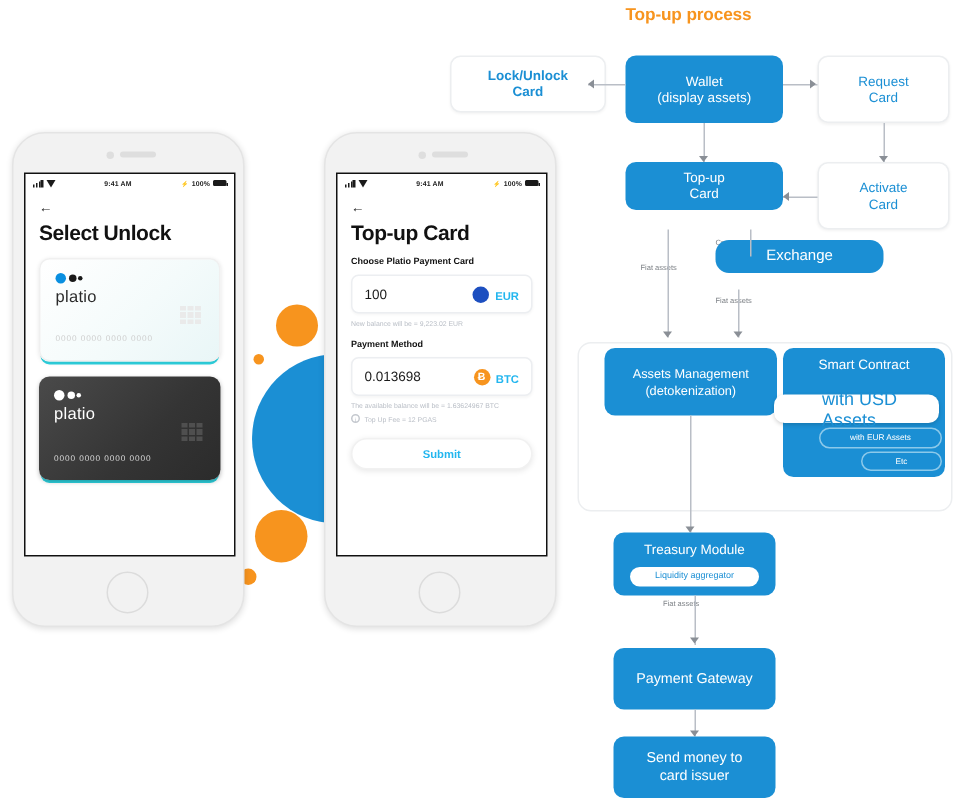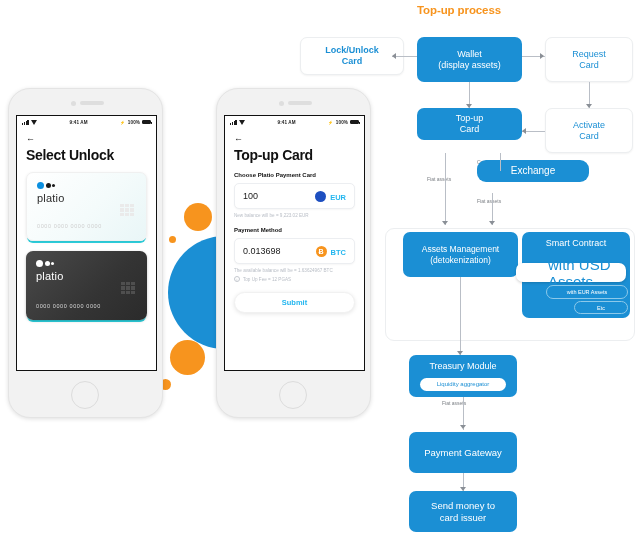--- a/index.html
+++ b/index.html
@@ -350,21 +350,21 @@
   <div class="group-box" style="left:385px;top:228px;width:250px;height:113px;"></div>
   <div class="node node-blue" style="left:403px;top:232px;width:115px;height:45px;">
     <span style="white-space:pre-line;font-size:8.5px;">Assets Management
 (detokenization)</span>
   </div>
 
   <div class="node node-blue" style="left:522px;top:232px;width:108px;height:86px;justify-content:flex-start;padding-top:6px;">
     <span style="font-size:9px;">Smart Contract</span>
   </div>
   <div class="stack-card" style="left:516px;top:263px;width:110px;height:19px;background:#fff;box-shadow:0 1px 3px rgba(0,0,0,.18);">
-    <span style="color:#1b8fd4;font-size:15px;padding-left:32px;">with USD Assets</span>
+    <span style="color:#1b8fd4;font-size:12px;padding-left:32px;">with USD Assets</span>
   </div>
   <div class="stack-card" style="left:546px;top:285px;width:82px;height:14px;background:#1b8fd4;border:1px solid #8cc9ea;">
     <span style="color:#fff;font-size:5.5px;">with EUR Assets</span>
   </div>
   <div class="stack-card" style="left:574px;top:301px;width:54px;height:13px;background:#1b8fd4;border:1px solid #8cc9ea;">
     <span style="color:#fff;font-size:5.5px;">Etc</span>
   </div>
 
   <div class="line line-v" style="left:460px;top:277px;height:78px;"></div>
   <div class="arrow arr-down" style="left:457px;top:351px;"></div>

